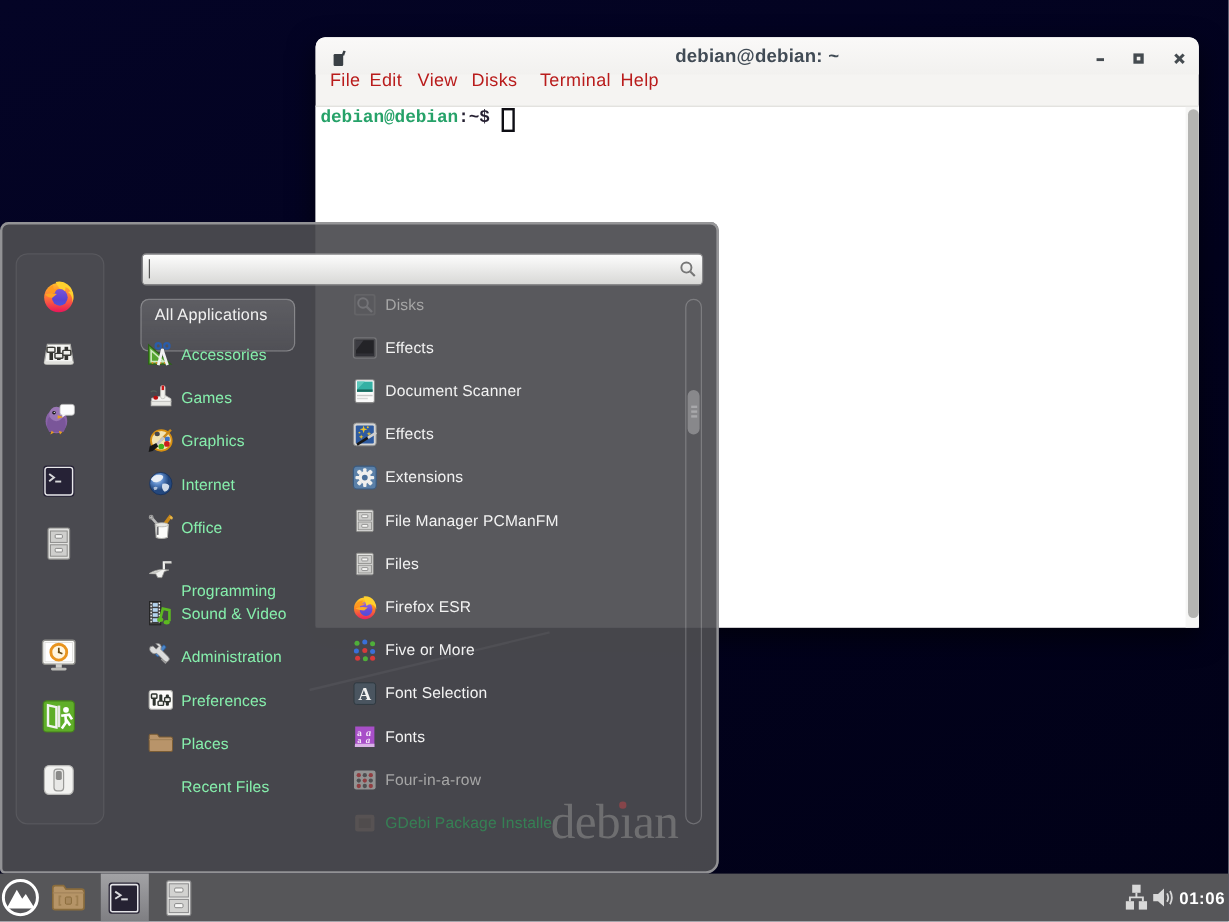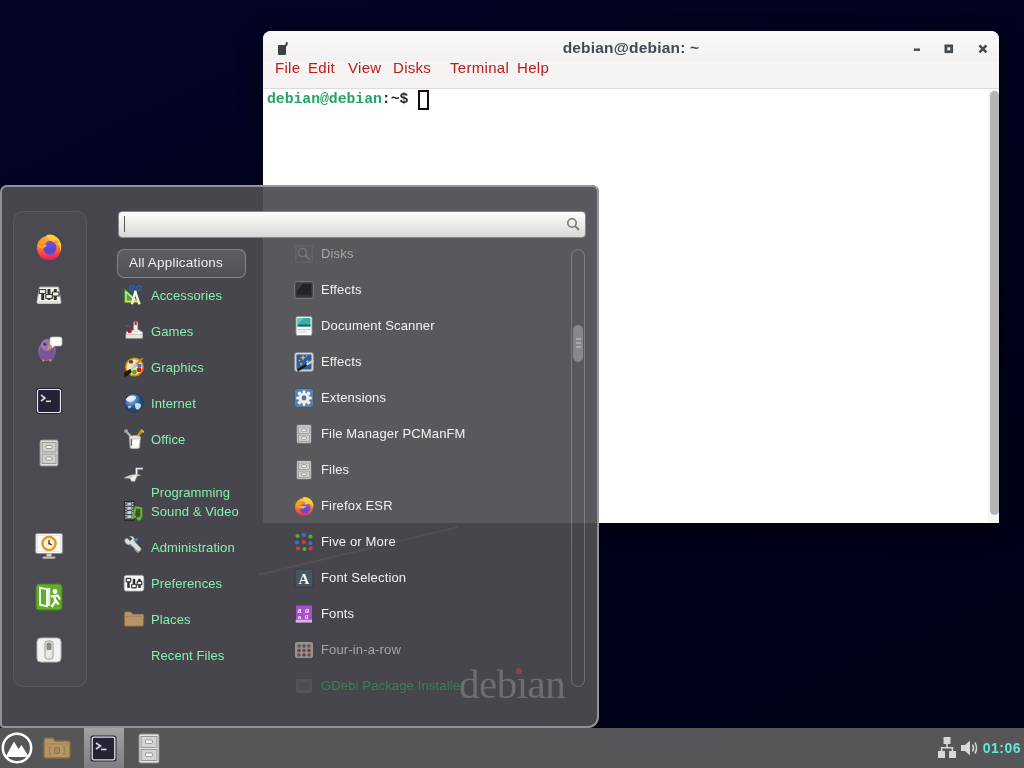--- a/index.html
+++ b/index.html
@@ -20,31 +20,31 @@
 
 #menu{position:absolute;left:0px;top:185px;width:599px;height:543px;background:rgba(76,76,80,.925);border-radius:7px 7px 11px 4px;}
 #mborder{position:absolute;left:0px;top:185px;width:599px;height:543px;border:2px solid rgba(165,165,168,.8);border-radius:7px 7px 11px 4px;box-sizing:border-box;pointer-events:none}
 #wmark{position:absolute;left:459px;top:475px;z-index:3;font-family:"Liberation Serif",serif;font-size:41px;color:#6e6e70;letter-spacing:-.5px}
 #swoosh{position:absolute;left:0;top:0;width:597px;height:541px}
 #sidebox{position:absolute;left:13px;top:26px;width:74px;height:476px;border-radius:10px;background:rgba(255,255,255,.025);border:1px solid rgba(255,255,255,.08);box-sizing:border-box}
 .sic{position:absolute;left:34px;width:30px;height:30px}
 #search{position:absolute;left:118px;top:26px;width:468px;height:27px;border-radius:4px;background:linear-gradient(#fdfdfd,#d8d8d6);border:1px solid #88888a;box-sizing:border-box}
 #scursor{position:absolute;left:124px;top:31px;width:1px;height:16px;background:#555}
 #sglass{position:absolute;left:566px;top:32px;width:15px;height:15px}
-#allapps{position:absolute;left:117px;top:64px;width:129px;height:29px;border-radius:7px;background:linear-gradient(rgba(255,255,255,.13),rgba(255,255,255,.06));border:1px solid rgba(255,255,255,.28);box-sizing:border-box}
+#allapps{position:absolute;left:117px;top:64px;width:129px;height:44px;border-radius:7px;background:linear-gradient(rgba(255,255,255,.13),rgba(255,255,255,.06));border:1px solid rgba(255,255,255,.28);box-sizing:border-box}
 #allapps span{position:absolute;left:11px;top:5px;font-size:13.5px;color:#f0f0f0;letter-spacing:.2px}
 .cat{position:absolute;left:151px;height:20px;line-height:20px;font-size:13px;color:#86efac;letter-spacing:.1px}
 .cic{position:absolute;left:123px;width:22px;height:22px}
 .app{position:absolute;left:321px;height:20px;line-height:20px;font-size:13px;color:#f2f2f2;letter-spacing:.15px}
 .aic{position:absolute;left:293px;width:22px;height:22px}
 #mscroll{position:absolute;left:571px;top:64px;width:14px;height:438px;border:1px solid rgba(255,255,255,.22);border-radius:7px;box-sizing:border-box}
 #mthumb{position:absolute;left:573px;top:140px;width:10px;height:37px;border-radius:5px;background:#88888b}
 
 #bar{position:absolute;left:0;top:728px;width:1024px;height:40px;background:#565659}
-#clock{position:absolute;right:3px;top:12px;font-size:14px;font-weight:bold;color:#5eead4;letter-spacing:.5px}
+#clock{position:absolute;right:3px;top:12px;font-size:14px;font-weight:bold;color:#ffffff;letter-spacing:.5px}
 #termbtn{position:absolute;left:84px;top:0;width:40px;height:40px;background:linear-gradient(#a2a2a5,#7e7e82)}
 .tic{position:absolute;top:5px}
 </style></head><body>
 <div id="root">
 
 <div id="term">
  <div id="tbar"></div>
  <div id="ttitle">debian@debian: ~</div>
  <svg class="wbtn" style="left:14px;top:11px" width="12" height="14" viewBox="0 0 12 14">
         <rect x="1" y="3" width="8" height="10" rx="1" fill="#3a4045"></rect>

